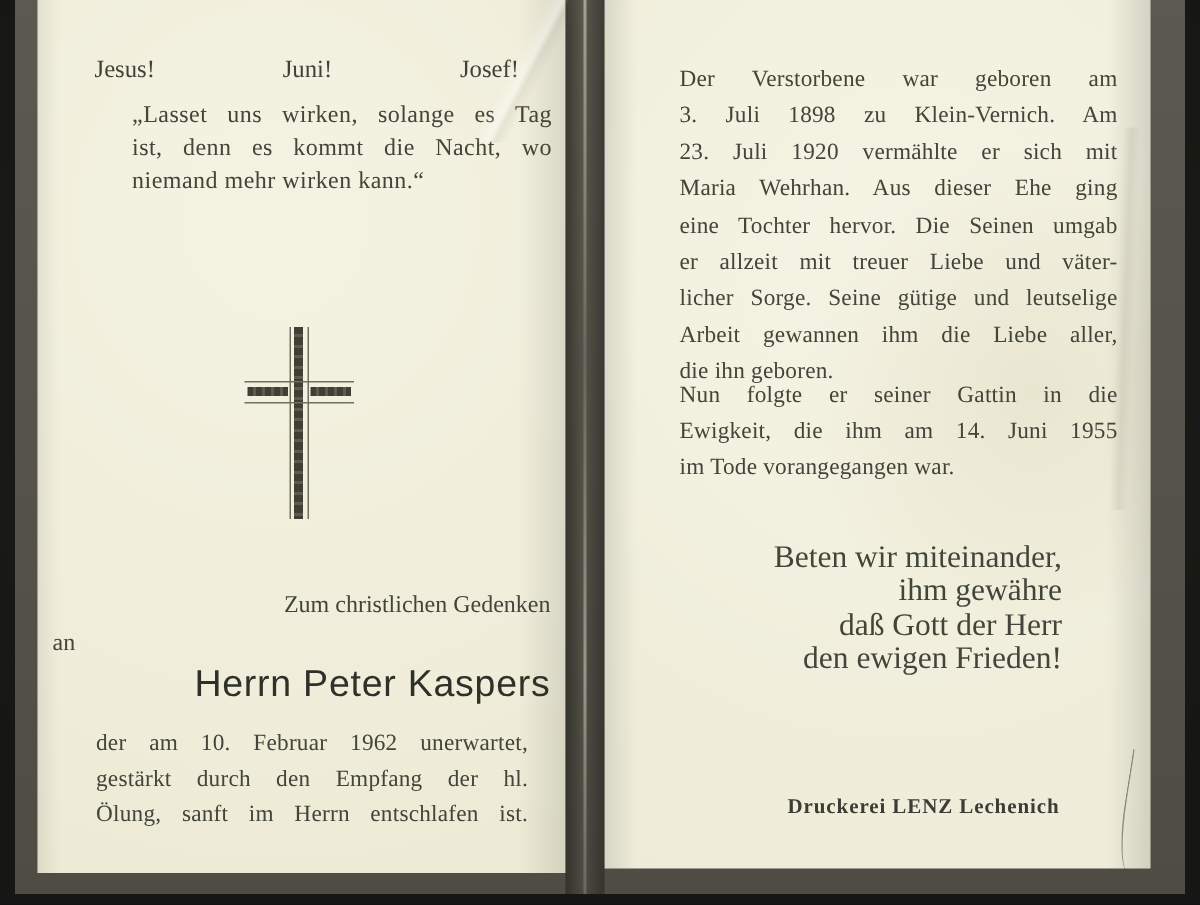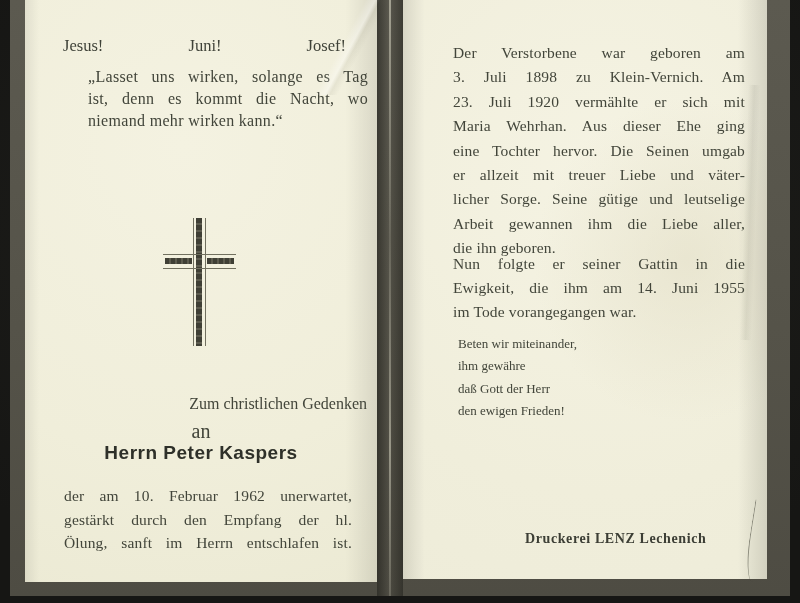--- a/index.html
+++ b/index.html
@@ -67,30 +67,30 @@
   .cv-bar    { left:33px; top:0; width:6px; height:128px;
                background: repeating-linear-gradient(180deg, #3f3f35 0 5px, #5d5c4f 5px 7px); }
   .cv-thin-r { left:42px; top:0; width:1px; height:128px; background:#71705f; }
   .ch-thin-t { left:0;  top:36px; width:73px; height:1px; background:#71705f; }
   .ch-bar-l  { left:2px;  top:40px; width:27px; height:6px;
                background: repeating-linear-gradient(90deg, #3f3f35 0 4px, #5d5c4f 4px 6px); }
   .ch-bar-r  { left:44px; top:40px; width:27px; height:6px;
                background: repeating-linear-gradient(90deg, #3f3f35 0 4px, #5d5c4f 4px 6px); }
   .ch-thin-b { left:0;  top:50px; width:73px; height:1px; background:#71705f; }
   .ded1 { left:10px; top:395px; width:332px; text-align:right; font-size:16px; }
-  .ded2 { left:10px; top:420px; width:332px; text-align:center; font-size:20px; }
+  .ded2 { left:10px; top:420px; width:332px; text-align:left; font-size:16px; }
   .name {
-    left:10px; top:442px; width:332px; text-align:center;
-    font-family:"Liberation Sans", sans-serif; font-weight:bold;
-    font-size:19px; letter-spacing:0.5px; color:#2e3029;
+    left:10px; top:442px; width:332px; text-align:right;
+    font-family:"Liberation Sans", sans-serif; font-weight:normal;
+    font-size:25px; letter-spacing:0.5px; color:#2e3029;
   }
   .obituary { left:39px; top:484px; width:288px; font-size:15.5px; line-height:23.5px; letter-spacing:0.01em; }
   .bio     { left:50px; top:41px;  width:292px; font-size:15.5px; line-height:24.4px; letter-spacing:0.01em; }
   .passing { left:50px; top:252px; width:292px; font-size:15.5px; line-height:24px; letter-spacing:0.01em; }
-  .prayer  { left:55px; top:333px; width:250px; text-align:left; font-size:13px; line-height:22.4px; }
+  .prayer  { left:55px; top:360px; width:250px; text-align:right; font-size:21px; line-height:22.4px; }
   .printer {
     left:122px; top:531px; font-size:14px; font-weight:bold;
     letter-spacing:0.6px; color:#3c3e35;
   }
 </style>
 </head>
 <body>
 
 <div class="scan">
 

